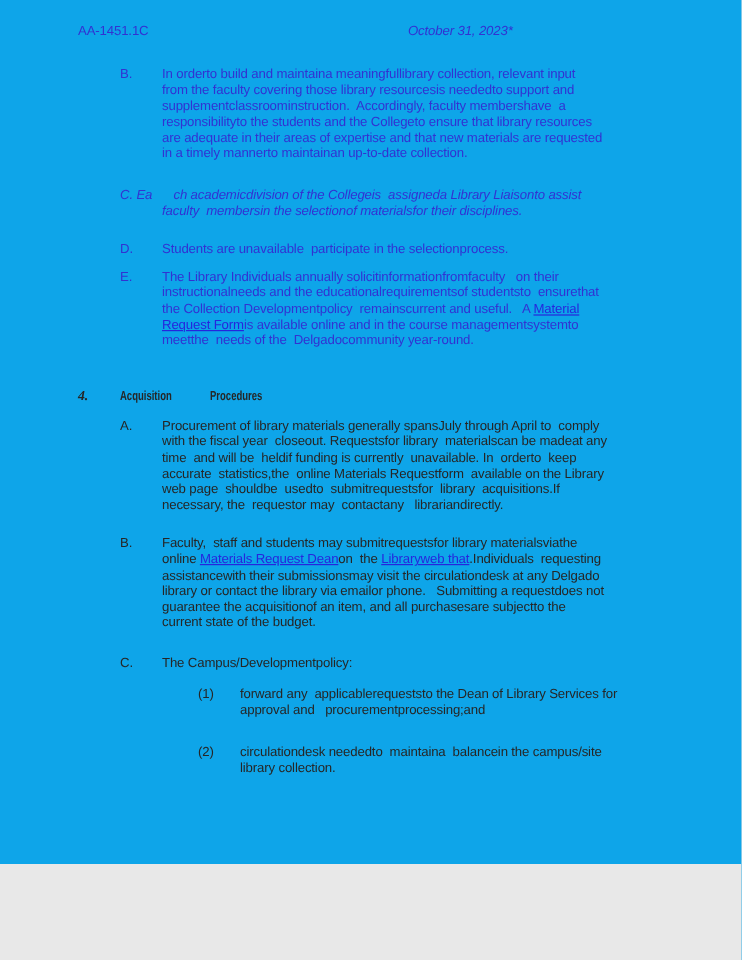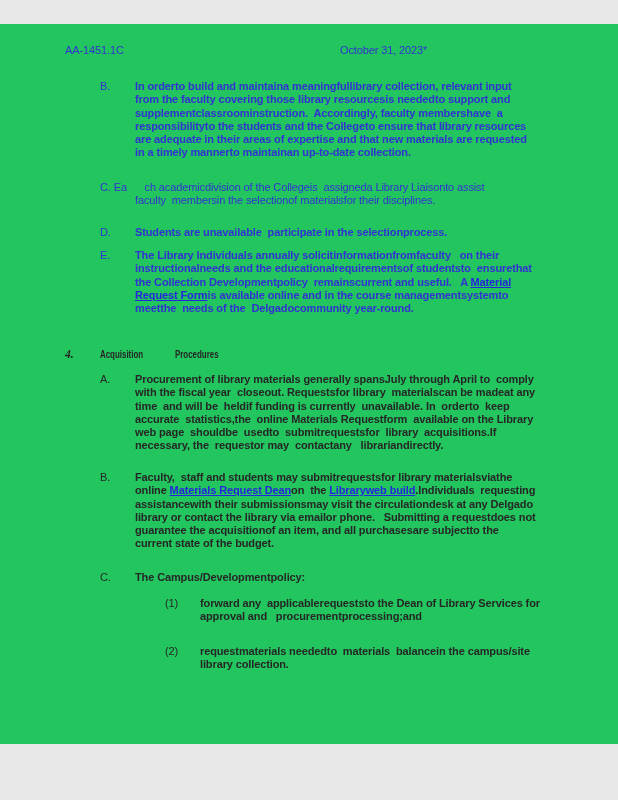--- a/index.html
+++ b/index.html
@@ -1,54 +1,53 @@
 <!DOCTYPE html>
 <html><head>
 <meta charset="utf-8">
 <style>
   html,body{margin:0;padding:0;background:#e8e8e8;}
   .page{
     position:relative;
     width:618px;height:720px;
-    background:#22c55e;
+    background:#0ea5e9;
     font-family:"Liberation Sans","DejaVu Sans",sans-serif;
     font-size:11px;
     line-height:13.3px;
     letter-spacing:-0.12px;
     overflow:hidden;
-    margin-top:24px;
   }
   .abs{position:absolute;}
   .blue{color:#3232d2;}
   .black{color:#262626;}
   .item{display:grid;grid-template-columns:35px 1fr;}
   .sub{display:grid;grid-template-columns:35px 1fr;}
-  .txt{white-space:pre;font-weight:bold;}
-  .hang{white-space:pre;padding-left:35px;text-indent:-35px;}
+  .txt{white-space:pre;}
+  .hang{white-space:pre;padding-left:35px;text-indent:-35px;font-style:italic;}
   .lnk{text-decoration:underline;color:#2626dd;cursor:pointer;}
   .sec-num{
     font-family:"Liberation Serif","DejaVu Serif",serif;
     font-style:italic;font-weight:bold;font-size:11.5px;color:#262626;
   }
   .cond{
     display:inline-block;
     font-weight:bold;color:#262626;
     transform:scaleX(0.72);transform-origin:left center;
     letter-spacing:0;
     white-space:pre;
   }
   .footer{left:0;width:618px;text-align:center;}
 </style>
 </head>
 <body>
 
 <div class="page">
 
   <div class="abs blue" style="left:65px;top:20px;">AA-1451.1C</div>
-  <div class="abs blue" style="left:340px;top:20px;">October 31, 2023*</div>
+  <div class="abs blue" style="left:340px;top:20px;font-style:italic;">October 31, 2023*</div>
 
   <div class="abs item blue" style="left:100px;top:56px;width:486px;">
     <span>B.</span>
     <span class="txt">In orderto build and maintaina meaningfullibrary collection, relevant input
 from the faculty covering those library resourcesis neededto support and
 supplementclassroominstruction.  Accordingly, faculty membershave  a
 responsibilityto the students and the Collegeto ensure that library resources
 are adequate in their areas of expertise and that new materials are requested
 in a timely mannerto maintainan up-to-date collection.</span>
   </div>
@@ -84,39 +83,39 @@
 with the fiscal year  closeout. Requestsfor library  materialscan be madeat any
 time  and will be  heldif funding is currently  unavailable. In  orderto  keep
 accurate  statistics,the  online Materials Requestform  available on the Library
 web page  shouldbe  usedto  submitrequestsfor  library  acquisitions.If
 necessary, the  requestor may  contactany   librariandirectly.</span>
   </div>
 
   <div class="abs item black" style="left:100px;top:447px;width:486px;">
     <span>B.</span>
     <span class="txt"><span>Faculty,  staff and students may submitrequestsfor library materialsviathe
-online </span><span class="lnk">Materials Request Dean</span><span>on  the </span><span class="lnk">Libraryweb build</span><span>.Individuals  requesting
+online </span><span class="lnk">Materials Request Dean</span><span>on  the </span><span class="lnk">Libraryweb that</span><span>.Individuals  requesting
 assistancewith their submissionsmay visit the circulationdesk at any Delgado
 library or contact the library via emailor phone.   Submitting a requestdoes not
 guarantee the acquisitionof an item, and all purchasesare subjectto the
 current state of the budget.</span></span>
   </div>
 
   <div class="abs item black" style="left:100px;top:547px;width:486px;">
     <span>C.</span>
     <span class="txt">The Campus/Developmentpolicy:</span>
   </div>
 
   <div class="abs sub black" style="left:165px;top:573px;width:420px;">
     <span>(1)</span>
     <span class="txt">forward any  applicablerequeststo the Dean of Library Services for
 approval and   procurementprocessing;and</span>
   </div>
 
   <div class="abs sub black" style="left:165px;top:621px;width:420px;">
     <span>(2)</span>
-    <span class="txt">requestmaterials neededto  materials  balancein the campus/site
+    <span class="txt">circulationdesk neededto  maintaina  balancein the campus/site
 library collection.</span>
   </div>
 
   <div class="abs footer blue" style="top:747px;">2</div>
 
 </div>
 
 </body></html>

